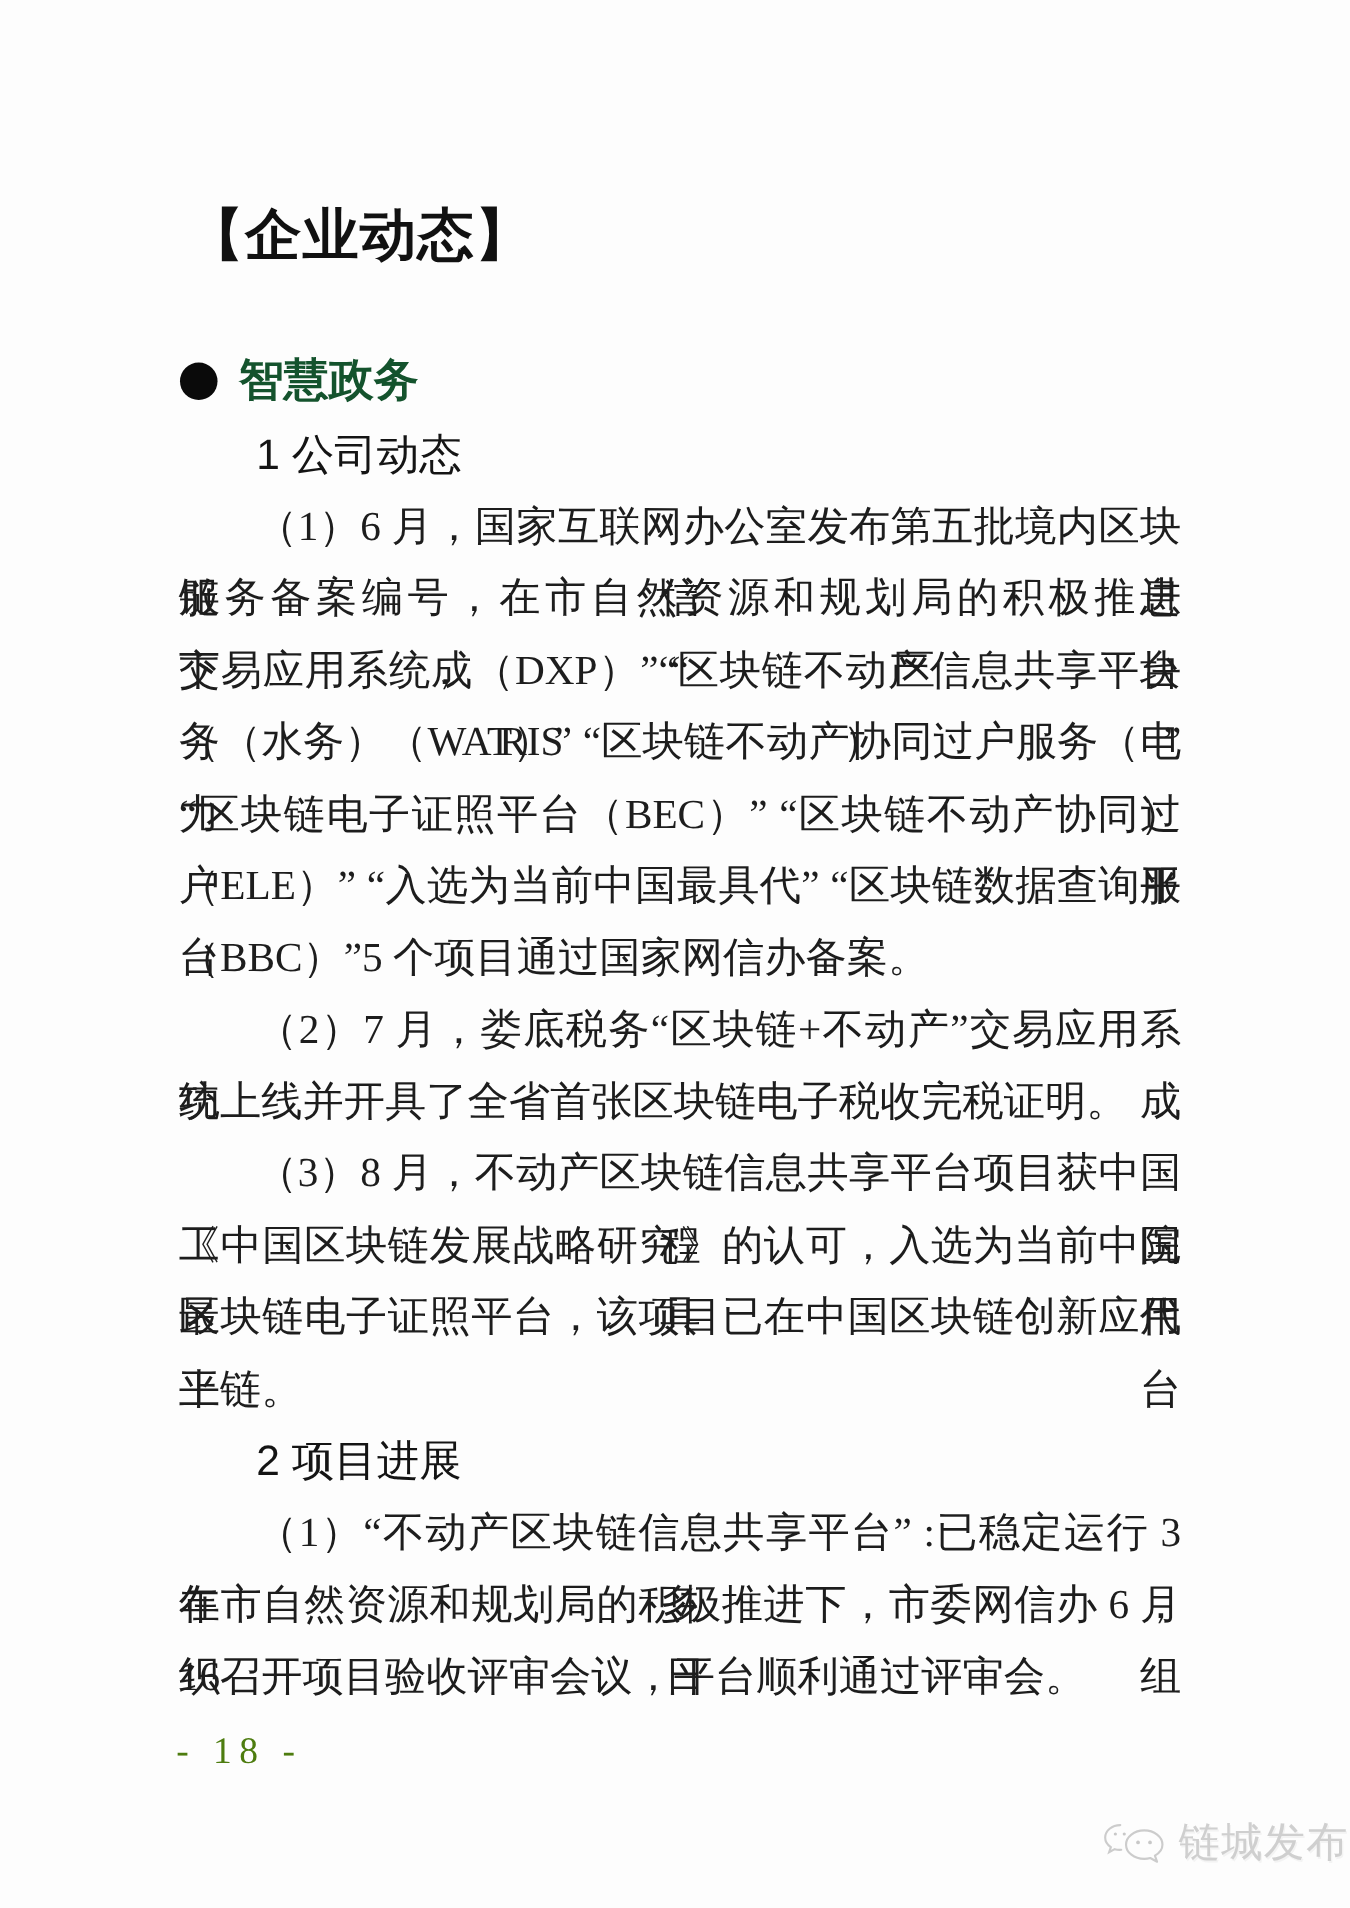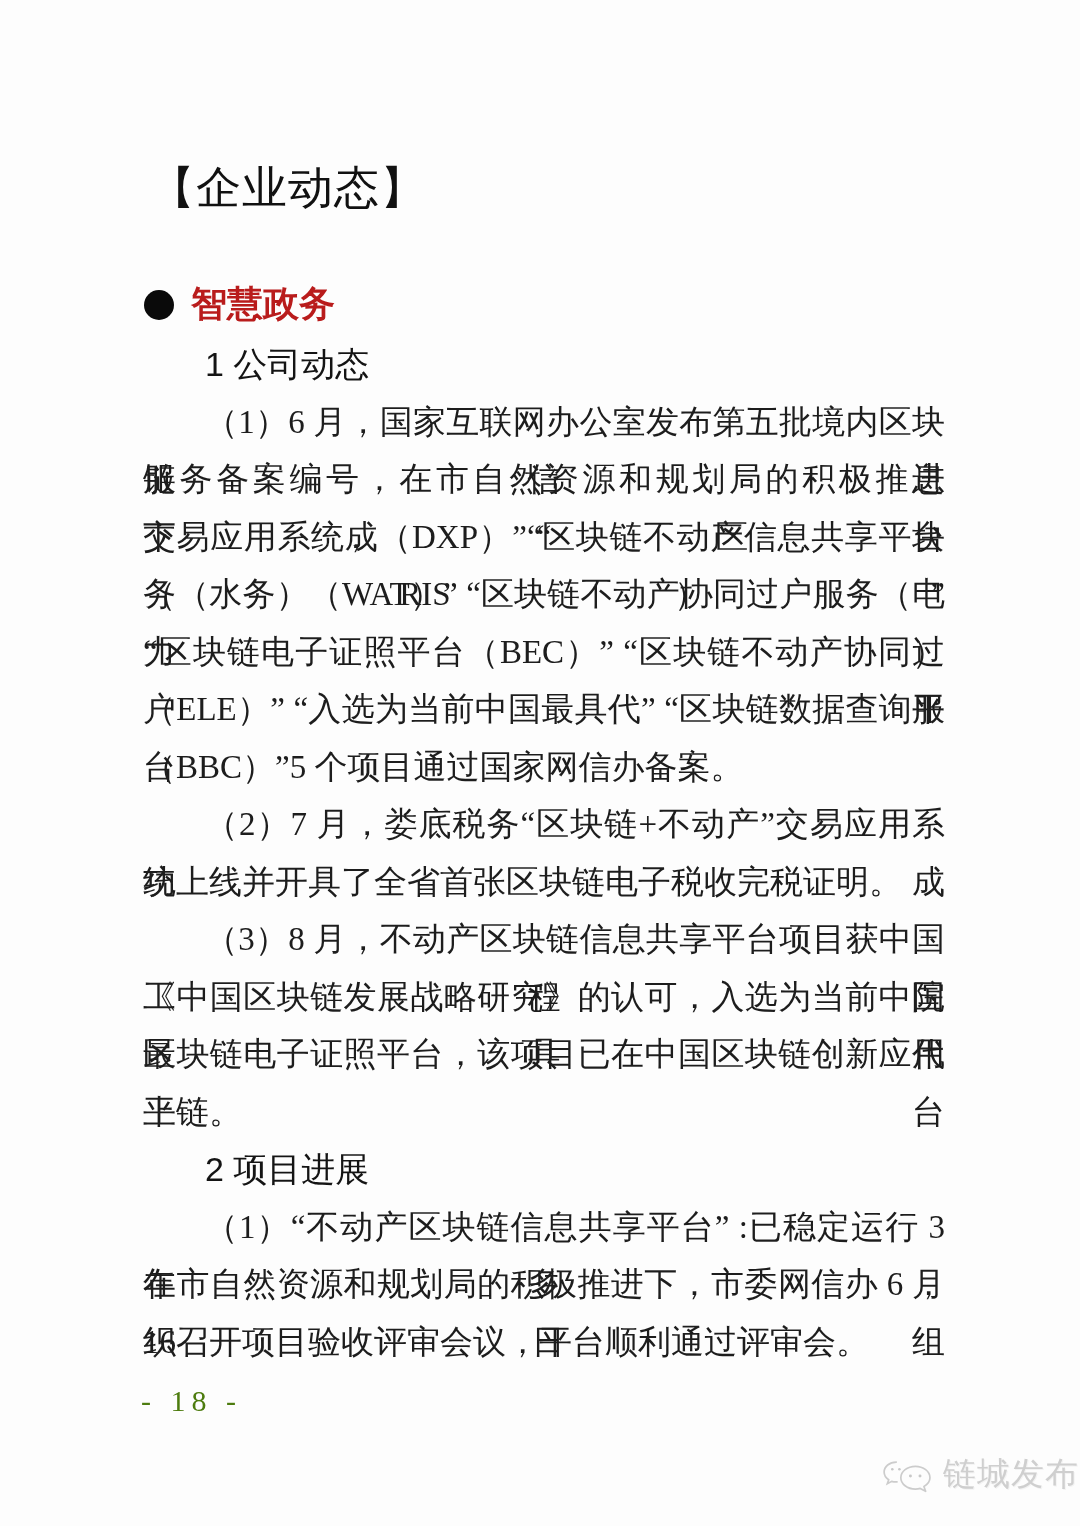--- a/index.html
+++ b/index.html
@@ -10,29 +10,29 @@
   }
   .page {
     position:relative;
     width:1080px; height:1526px;
     background:#fdfdfd;
     color:#1c1c1c;
     overflow:hidden;
   }
   .title {
     position:absolute; left:150px; top:158px;
-    font-size:45px; font-weight:400; letter-spacing:1px;
+    font-size:45px; font-weight:700; letter-spacing:1px;
     font-family:"Liberation Sans", sans-serif;
     color:#111;
   }
   .topic {
     position:absolute; left:144px; top:280px;
     display:flex; align-items:center; gap:17px;
     font-family:"Liberation Sans", sans-serif;
-    font-weight:700; font-size:36px; color:#b91c1c;
+    font-weight:700; font-size:36px; color:#14532d;
   }
   .bullet {
     width:30px; height:30px; border-radius:50%;
     background:#0a0a0a; flex:0 0 auto;
   }
   .content {
     position:absolute; left:143px; top:336px; width:802px;
     font-size:33px; line-height:57.5px; color:#1d1d1d;
   }
   .ln { height:57.5px; overflow:visible; }
@@ -42,21 +42,21 @@
   .h {
     font-weight:400; padding-left:62px; font-size:34px;
     font-family:"Liberation Sans", sans-serif; color:#141414;
   }
   .pageno {
     position:absolute; left:141px; top:1384px;
     font-size:30px; letter-spacing:6px; color:#4d7c0f;
   }
   .watermark {
     position:absolute; left:882px; top:1452px;
-    display:flex; align-items:flex-end; gap:7px;
+    display:flex; align-items:center; gap:7px;
     color:#cfcfcf; font-size:33px; letter-spacing:1px;
     font-family:"Liberation Sans", sans-serif;
     text-shadow:1px 1px 0 #f3f3f3;
   }
   .wicon { display:block; }
 </style>
 </head>
 <body>
 
 <div class="page">

